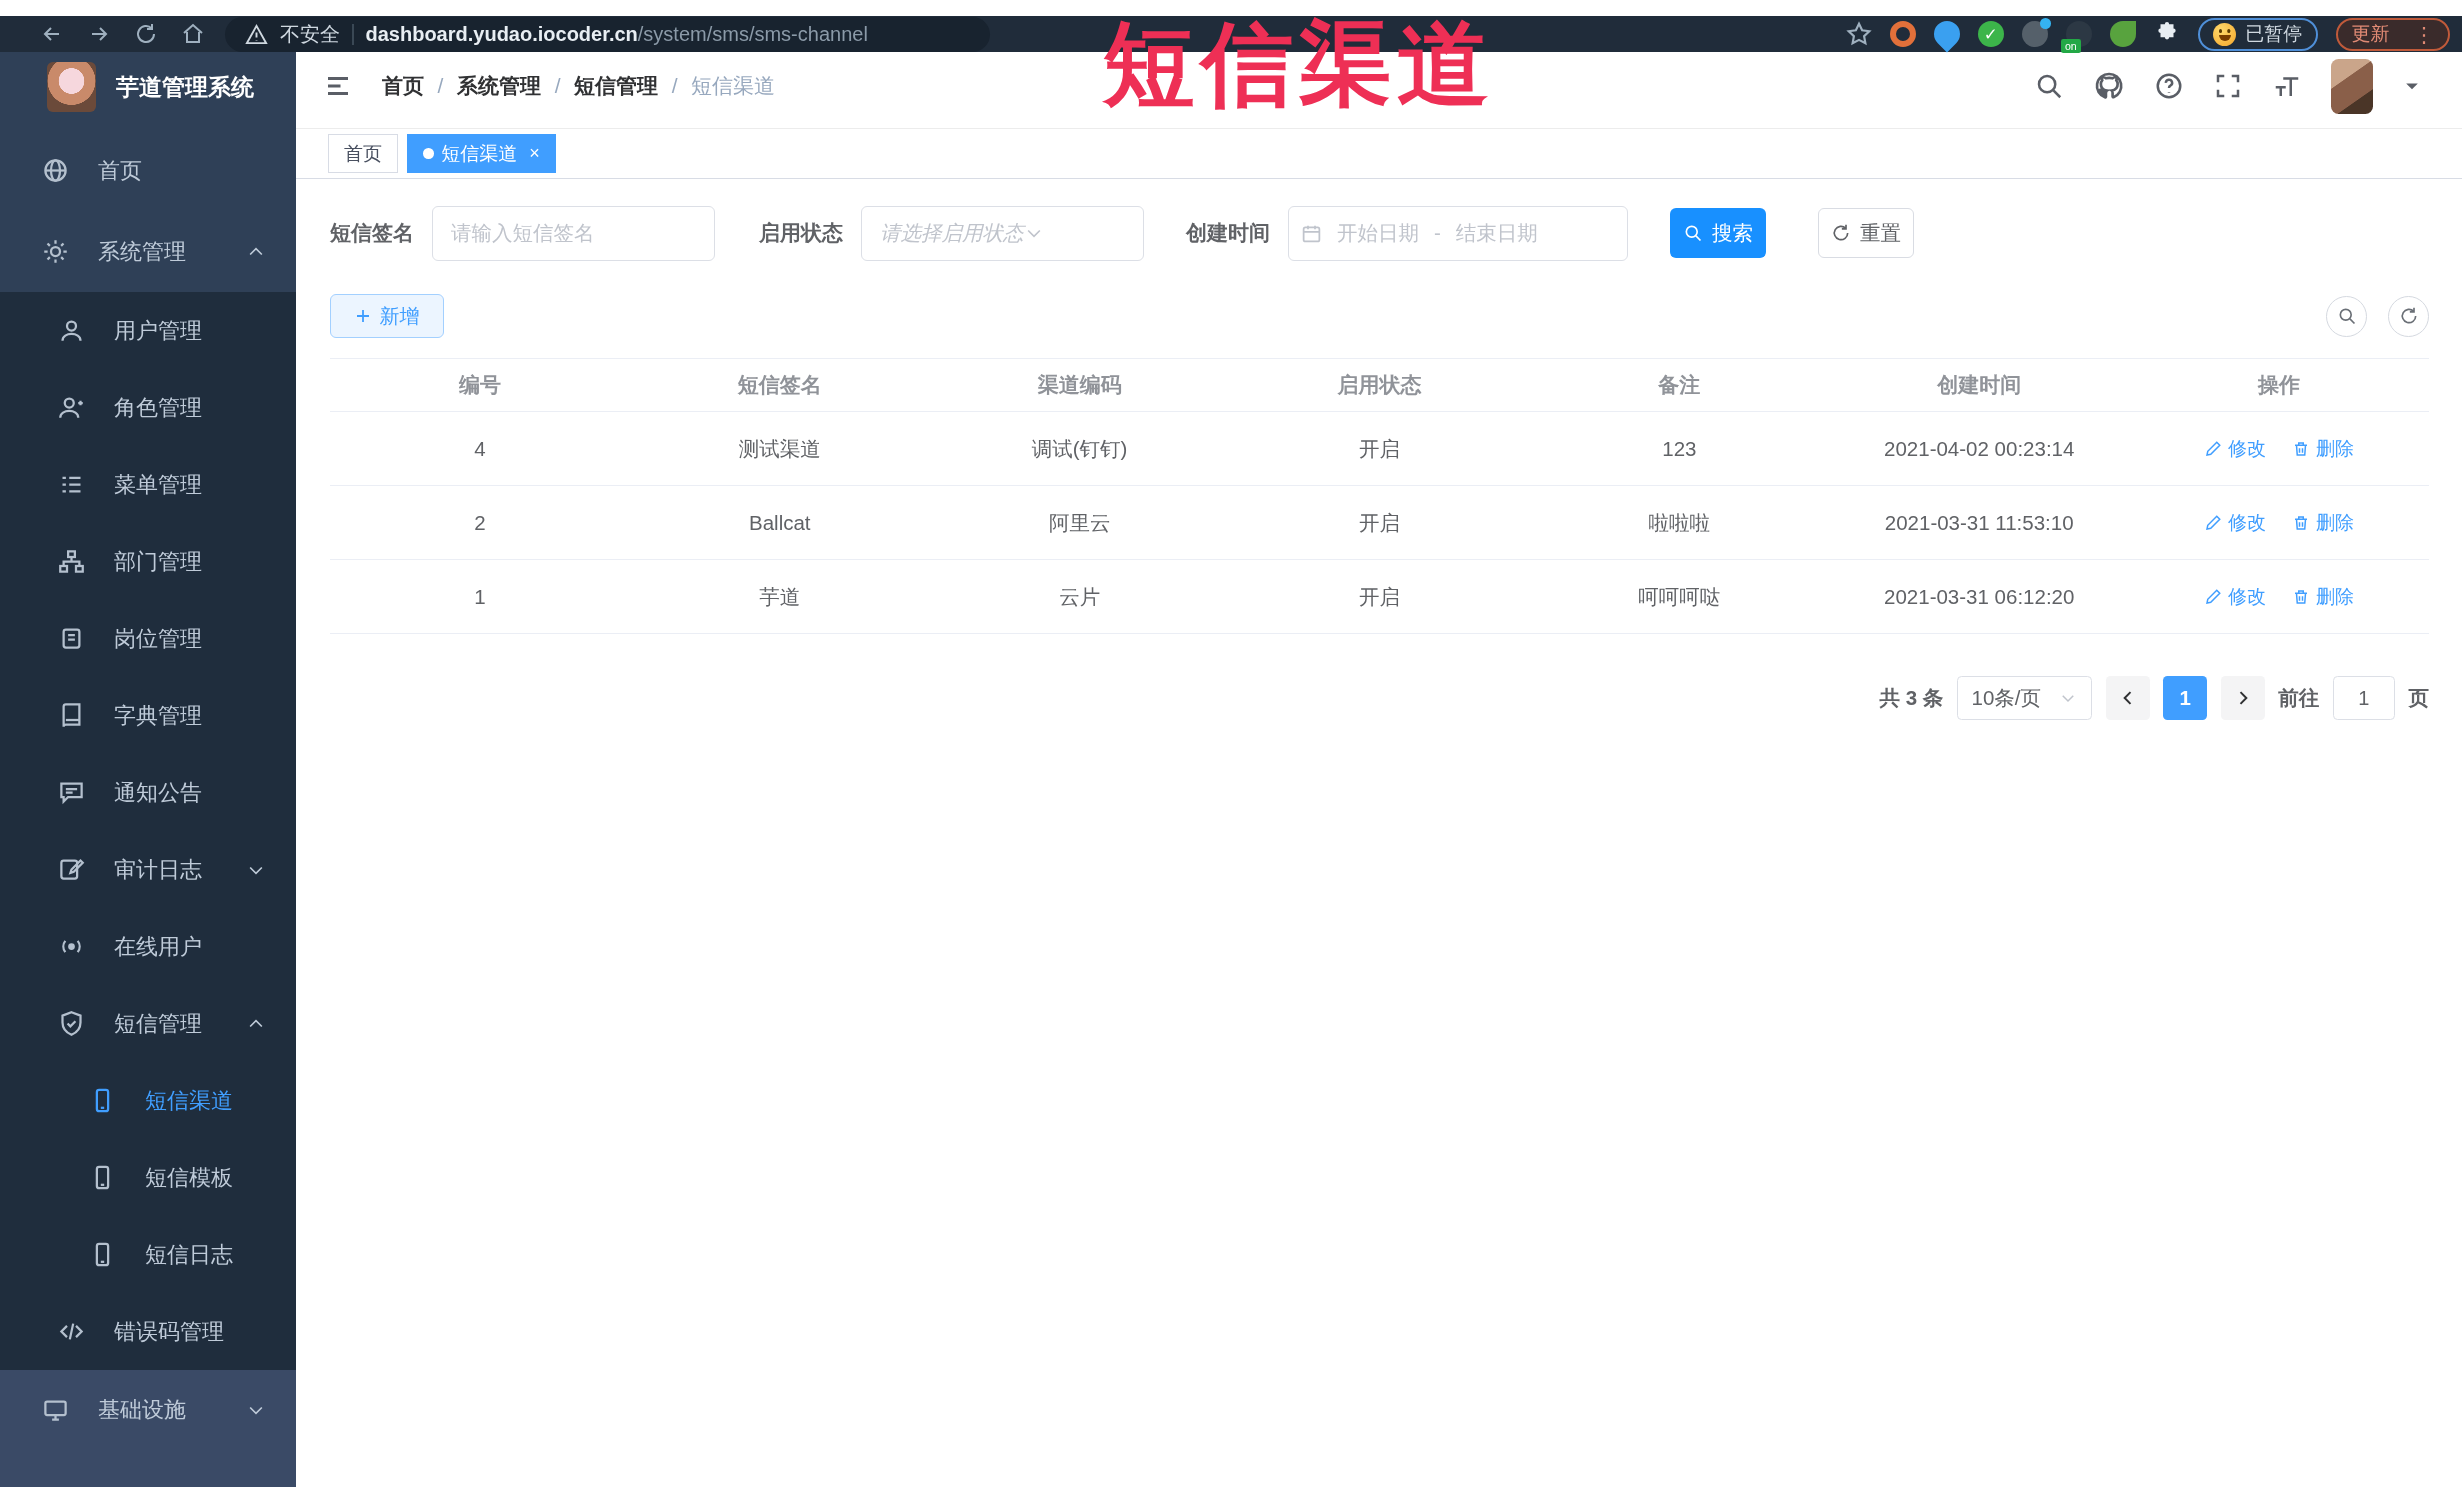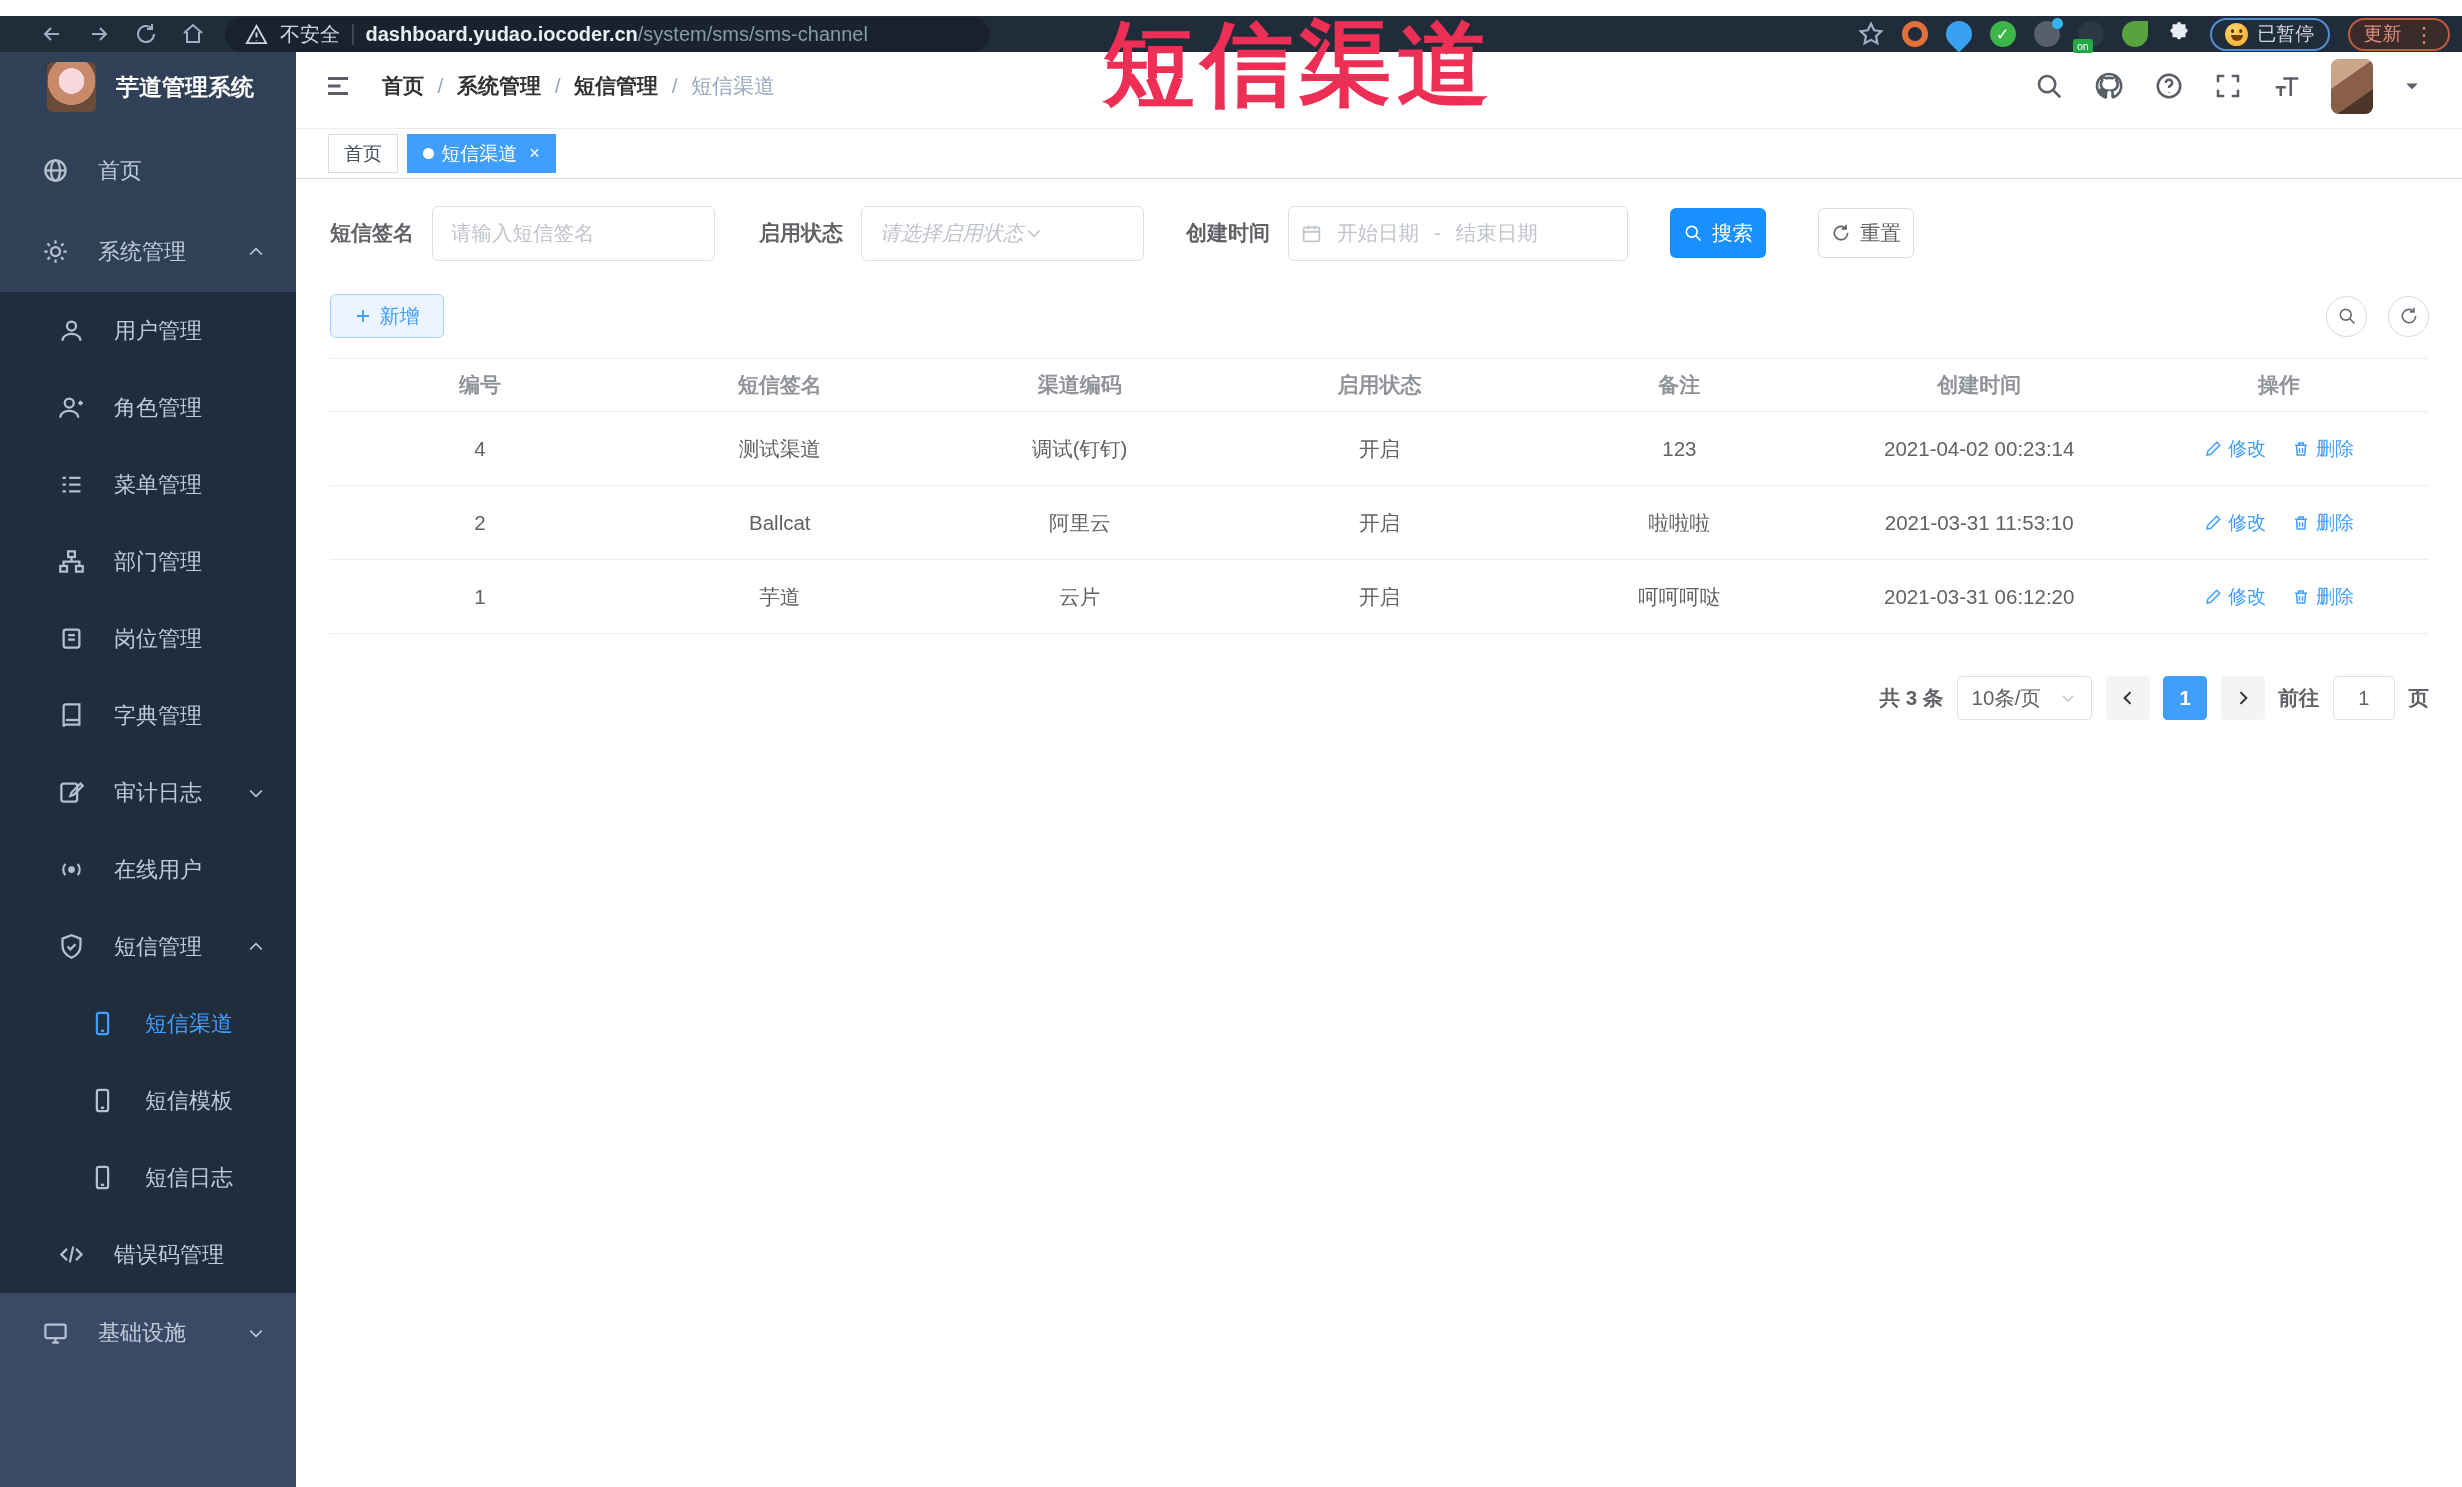--- a/index.html
+++ b/index.html
@@ -18,21 +18,21 @@
   .url-path { color:#8b9aa8; }
   .bext { display:flex; align-items:center; gap:18px; margin-left:auto; padding-right:12px; }
   .extdot { width:26px; height:26px; border-radius:50%; display:flex; align-items:center; justify-content:center; }
   .pill { display:flex; align-items:center; gap:9px; border-radius:20px; height:33px; padding:0 13.6px; font-size:19px; }
   .paused { border:2.3px solid #4f8fd8; color:#cfd8e0;font-family:Liberation Mono, monospace; }
   .emoji-face { width:23px; height:23px; border-radius:50%; background:radial-gradient(circle at 35% 30%, #ffd86b, #f4a62a); position:relative; }
   .emoji-face:before { content:""; position:absolute; left:5.3px; top:6.8px; width:3.8px; height:3.8px; border-radius:50%;
     background:#5b3a00; box-shadow:8.3px 0 0 #5b3a00; }
   .emoji-face:after { content:""; position:absolute; left:5.3px; top:12px; width:12px; height:6px;
     border-radius:0 0 12px 12px; background:#7a3d00; }
-  .update { border:2.3px solid #c05a3a; color:#e08a74; background:#3a2b2b; gap:12px; }
+  .update { border:2.3px solid #c05a3a; color:#e08a74; background:#3a2b2b; gap:24px; }
   .vdots { color:#e08a74; font-size:21px; letter-spacing:0; line-height:1; }
 
   
   #sidebar { position:absolute; left:0; top:44px; width:296px; height:1444px;
     background:#2f4057; display:flex; flex-direction:column; }
   #logo-row { height:86px; display:flex; align-items:center; padding-left:47px; gap:20px; }
   #logo-img { width:49px; height:50px; border-radius:6px;
     background:radial-gradient(circle at 50% 38%, #f6d7dd 0 32%, #c98a6a 33% 60%, #6b4a3a 61% 100%); }
   #logo-title { color:#fff; font-size:23px; font-weight:700; }
   .mi { display:flex; align-items:center; color:#bfcbd9; font-size:22px; cursor:pointer; }
@@ -227,20 +227,27 @@
           <path d="M9 9h6M9 13h6"></path>
         </svg>
       <span>岗位管理</span>
     </div>
     <div class="mi">
       <svg class="svgi mi-ic" viewBox="0 0 24 24" fill="none" stroke="currentColor" stroke-width="2">
           <path d="M5 4a2 2 0 0 1 2-2h12v18H7a2 2 0 0 0-2 2V4z"></path>
           <path d="M7 16h12"></path>
         </svg>
       <span>字典管理</span>
+    </div>
+    <div class="mi">
+      <svg class="svgi mi-ic" viewBox="0 0 24 24" fill="none" stroke="currentColor" stroke-width="2">
+          <path d="M3 4h18v12H9l-4 4v-4H3V4z"></path>
+          <path d="M7 9h10M7 12h6"></path>
+        </svg>
+      <span>通知公告</span>
     </div>
     <div class="mi">
       <svg class="svgi mi-ic" viewBox="0 0 24 24" fill="none" stroke="currentColor" stroke-width="2">
           <rect x="3" y="4" width="14" height="16" rx="2"></rect>
           <path d="M20 4l-8 8-1 3 3-1 8-8-2-2z"></path>
         </svg>
       <span>审计日志</span>
       <svg class="svgi chev" width="20" height="20" viewBox="0 0 24 24" fill="none" stroke="currentColor" stroke-width="2">
           <path d="M5 9l7 7 7-7"></path>
         </svg>

